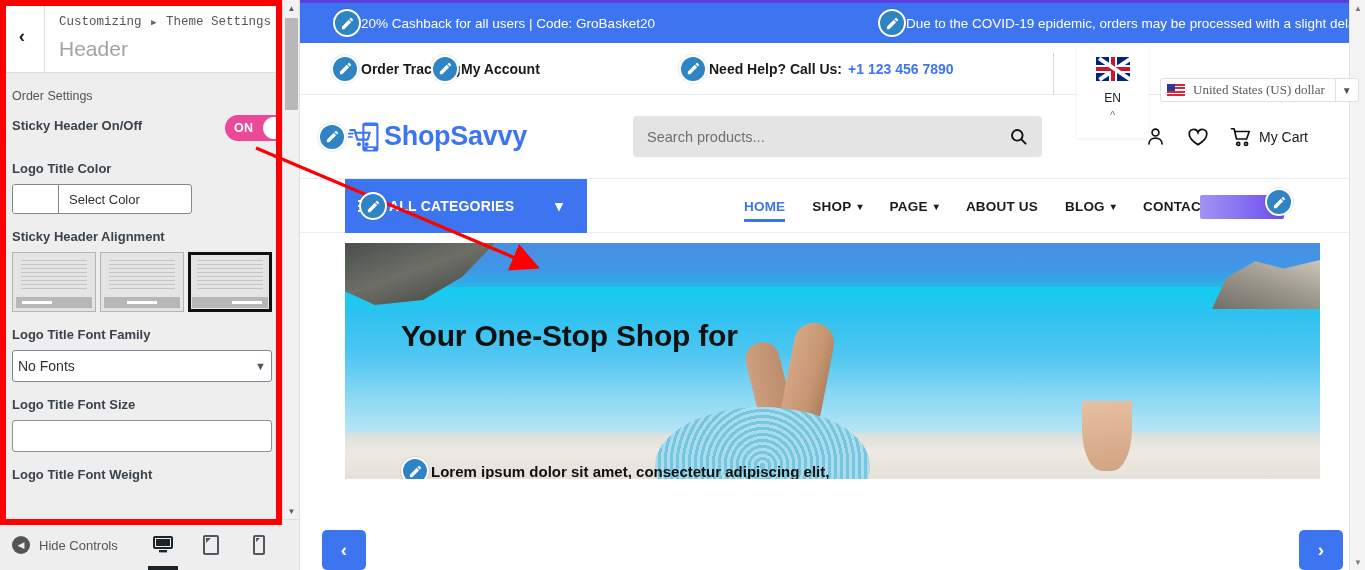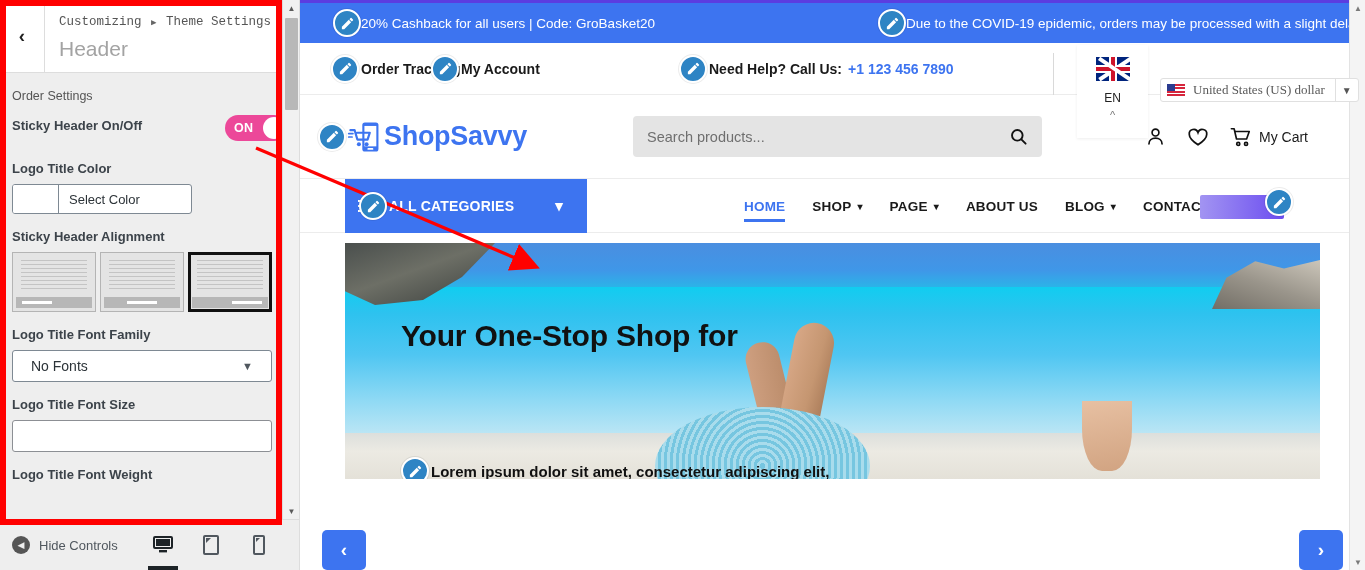--- a/index.html
+++ b/index.html
@@ -70,21 +70,21 @@
   .ao-bar.center u { margin: 0 auto; }
   .ao-bar.right u { margin-left:auto; margin-right:6px; }
 
   .color-field { display: flex; width: 180px; height: 30px; border:1px solid #7e8993; border-radius:3px; overflow:hidden; background:#fff;}
   .color-swatch { width: 46px; background:#fff; border-right:1px solid #7e8993;}
   .color-btn { flex:1; display:flex; align-items:center; padding-left:10px; font-size:13px; color:#2c3338; cursor:pointer;}
 
   .select-box {
     width: 260px; height: 32px; border: 1px solid #7e8993; border-radius:3px;
     background: #fff; display:flex; align-items:center; justify-content:space-between;
-    padding: 0 18px; font-size: 14px; color: #2c3338; cursor: pointer;
+    padding: 0 5px; font-size: 14px; color: #2c3338; cursor: pointer;
   }
   .chev { font-size: 11px; color: #50575e; }
   .text-input {
     width: 260px; height: 32px; border: 1px solid #8c8f94; border-radius:3px;
     background:#fff; padding: 0 8px; font-size: 14px; color:#2c3338;
   }
 
   
   .cz-scroll {
     position: absolute; right: 0; top: 0; width: 17px; height: 519px;

